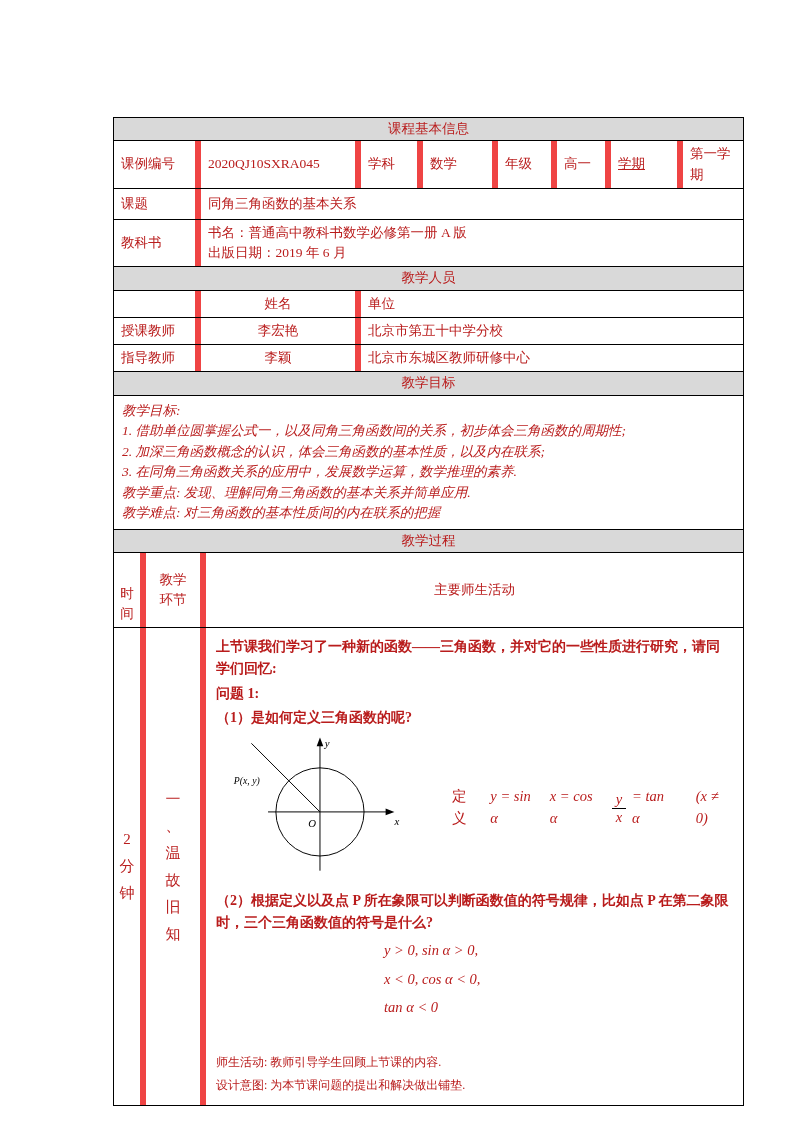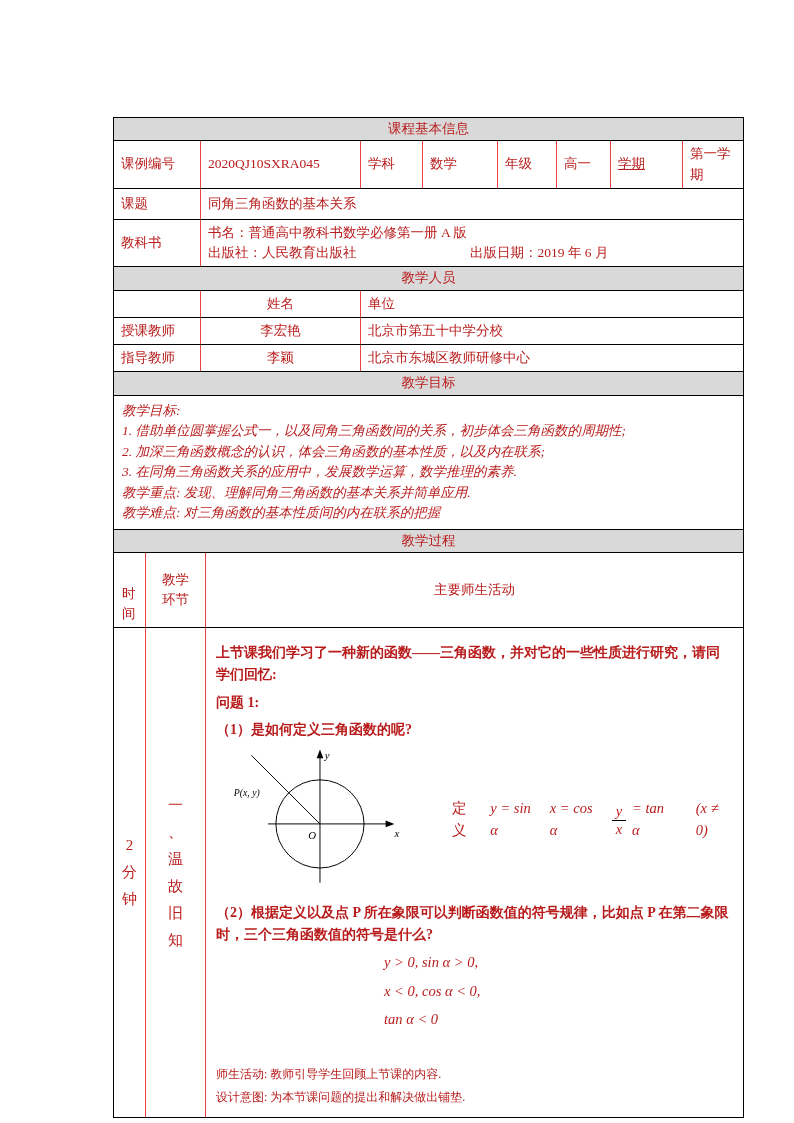--- a/index.html
+++ b/index.html
@@ -1,21 +1,21 @@
 <!DOCTYPE html>
 <html><head>
 <meta charset="utf-8">
 <style>
   html,body{margin:0;padding:0;background:#fff;}
   .page{position:relative;width:794px;height:1123px;background:#fff;overflow:hidden;
         font-family:"Liberation Serif","DejaVu Serif",serif;color:#b91c1c;}
   .doc-table{position:absolute;left:113px;top:117px;width:631px;border:1.5px solid #000;box-sizing:border-box;}
   .row{display:flex;border-bottom:1px solid #000;box-sizing:border-box;}
   .row:last-child{border-bottom:none;}
-  .cell{border-right:1px solid #ef4444;box-sizing:border-box;padding:3px 7px;font-size:13.5px;line-height:1.5;}
+  .cell{border-right:6px solid #ef4444;box-sizing:border-box;padding:3px 7px;font-size:13.5px;line-height:1.5;}
   .cell:last-child{border-right:none;}
   .vcenter{display:flex;align-items:center;}
   .hcenter{justify-content:center;text-align:center;}
   .section-row .cell{background:#d9d9d9;text-align:center;padding:1px 4px;}
   .w-label{width:87px;flex:none;}
   .w-val{width:160px;flex:none;text-align:center;}
   .w-c3{width:62px;flex:none;}
   .w-c4{width:75px;flex:none;}
   .w-c5{width:59px;flex:none;}
   .w-c6{width:54px;flex:none;}
@@ -26,21 +26,21 @@
   .textbook-line2{display:flex;}
   .publisher{display:inline-block;width:262px;}
   .objectives-cell{padding:5px 8px;font-size:13.5px;line-height:1.52;font-style:italic;}
   .w-time{width:32px;flex:none;}
   .w-stage{width:60px;flex:none;}
   .proc-head .cell{min-height:36px;}
   .two-em{display:inline-block;width:2em;text-align:center;}
   .one-em{display:inline-block;width:1.1em;text-align:left;margin-top:28px;}
   .vtext{display:inline-block;width:17px;text-align:center;word-break:break-all;line-break:anywhere;line-height:1.8;font-size:15px;}
   .content-cell{min-height:452px;padding:8px 10px;}
-  .content-cell p{margin:6px 0 3px 0;}
+  .content-cell p{margin:0 0 3px 0;}
   .bold-p{font-weight:bold;font-size:14px;line-height:1.55;}
   .figure-row{display:flex;align-items:center;gap:34px;margin:2px 0 6px 6px;}
   .math{font-style:italic;font-family:"Liberation Serif","DejaVu Serif",serif;}
   .def-block{display:flex;align-items:center;gap:10px;font-size:14.5px;}
   .def-eqs{display:flex;flex-direction:row;gap:9px;}
   .def-line{display:flex;align-items:center;gap:6px;}
   .frac{display:inline-flex;flex-direction:column;align-items:center;line-height:1.15;}
   .frac .den{border-top:1px solid #000;padding:0 4px;}
   .frac .num{padding:0 4px;}
   .cond{margin-left:16px;}
@@ -72,21 +72,20 @@
     <div class="row">
       <div class="cell w-label vcenter h30">课题</div>
       <div class="cell grow vcenter h30">同角三角函数的基本关系</div>
     </div>
 
     <div class="row">
       <div class="cell w-label vcenter">教科书</div>
       <div class="cell grow">
         <div>书名：普通高中教科书数学必修第一册 A 版</div>
         <div class="textbook-line2">
-          <span class="publisher">出版社：人民教育出版社</span>
           <span>出版日期：2019 年 6 月</span>
         </div>
       </div>
     </div>
 
     <div class="row section-row">
       <div class="cell grow">教学人员</div>
     </div>
 
     <div class="row">

